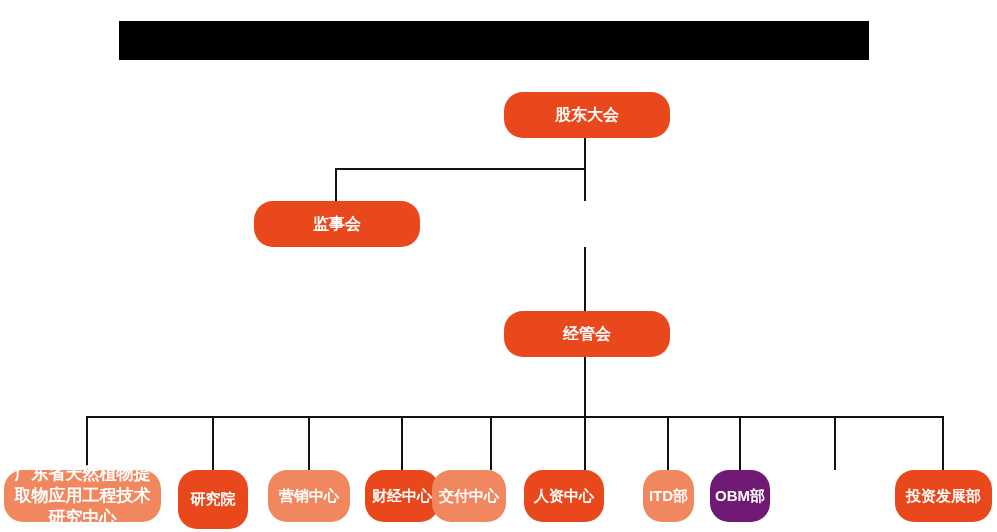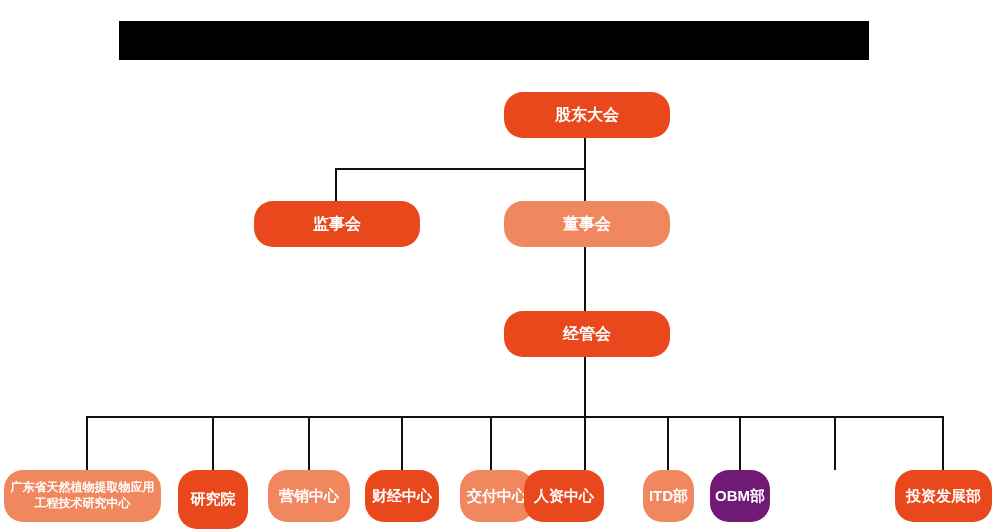--- a/index.html
+++ b/index.html
@@ -31,21 +31,21 @@
     text-align: center;
     color: #ffffff;
     font-weight: bold;
     font-size: 16px;
     line-height: 1.25;
     box-sizing: border-box;
     padding: 2px 4px;
     border-radius: 19px;
   }
   .node.small { font-size: 15px; }
-  .node.tiny  { font-size: 12px; line-height: 1.3; }
+  .node.tiny  { font-size: 17px; line-height: 1.3; }
   .line {
     position: absolute;
     background: #111111;
   }
 </style>
 </head>
 <body>
 
 <div class="canvas">
 
@@ -64,27 +64,26 @@
   <div class="line" style="left:490px;top:416px;width:2px;height:54px"></div>
   <div class="line" style="left:584px;top:416px;width:2px;height:54px"></div>
   <div class="line" style="left:667px;top:416px;width:2px;height:54px"></div>
   <div class="line" style="left:739px;top:416px;width:2px;height:54px"></div>
   <div class="line" style="left:834px;top:416px;width:2px;height:54px"></div>
   <div class="line" style="left:942px;top:416px;width:2px;height:54px"></div>
 
   <div class="node" style="left: 504px; top: 92px; width: 166px; height: 46px; background: rgb(232, 72, 27);">股东大会</div>
 
   <div class="node" style="left: 254px; top: 201px; width: 166px; height: 46px; background: rgb(232, 72, 27); text-align: center;">监事会</div>
-  <div class="node" style="left: 504px; top: 201px; width: 166px; height: 46px; background: rgb(240, 135, 95);">董事会</div>
 
   <div class="node" style="left: 504px; top: 311px; width: 166px; height: 46px; background: rgb(232, 72, 27);">经管会</div>
 
   <div class="node tiny" style="left: 4px; top: 470px; width: 157px; height: 52px; background: rgb(240, 135, 95);">广东省天然植物提取物应用工程技术研究中心</div>
   <div class="node small" style="left: 178px; top: 470px; width: 70px; height: 59px; background: rgb(232, 72, 27);">研究院</div>
   <div class="node small" style="left: 268px; top: 470px; width: 82px; height: 52px; background: rgb(240, 135, 95);">营销中心</div>
   <div class="node small" style="left: 365px; top: 470px; width: 74px; height: 52px; background: rgb(232, 72, 27);">财经中心</div>
-  <div class="node small" style="left: 460px; top: 470px; width: 74px; height: 52px; background: rgb(240, 135, 95);">交付中心</div>
+  <div class="node small" style="left: 432px; top: 470px; width: 74px; height: 52px; background: rgb(240, 135, 95);">交付中心</div>
   <div class="node small" style="left: 524px; top: 470px; width: 80px; height: 52px; background: rgb(232, 72, 27);">人资中心</div>
   <div class="node small" style="left: 643px; top: 470px; width: 51px; height: 52px; background: rgb(240, 135, 95);">ITD部</div>
   <div class="node small" style="left: 710px; top: 470px; width: 60px; height: 52px; background: #701a75;">OBM部</div>
   <div class="node small" style="left: 895px; top: 470px; width: 97px; height: 52px; background: rgb(232, 72, 27);">投资发展部</div>
 
 </div>
 
 </body></html>

